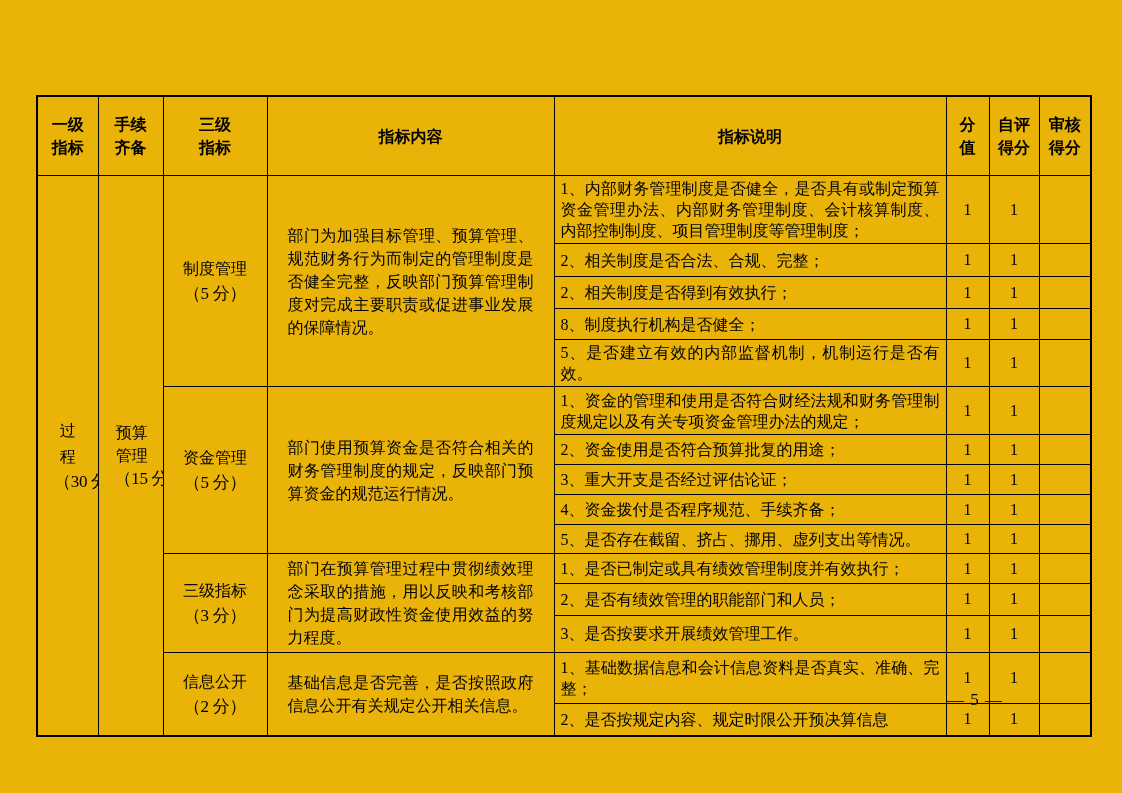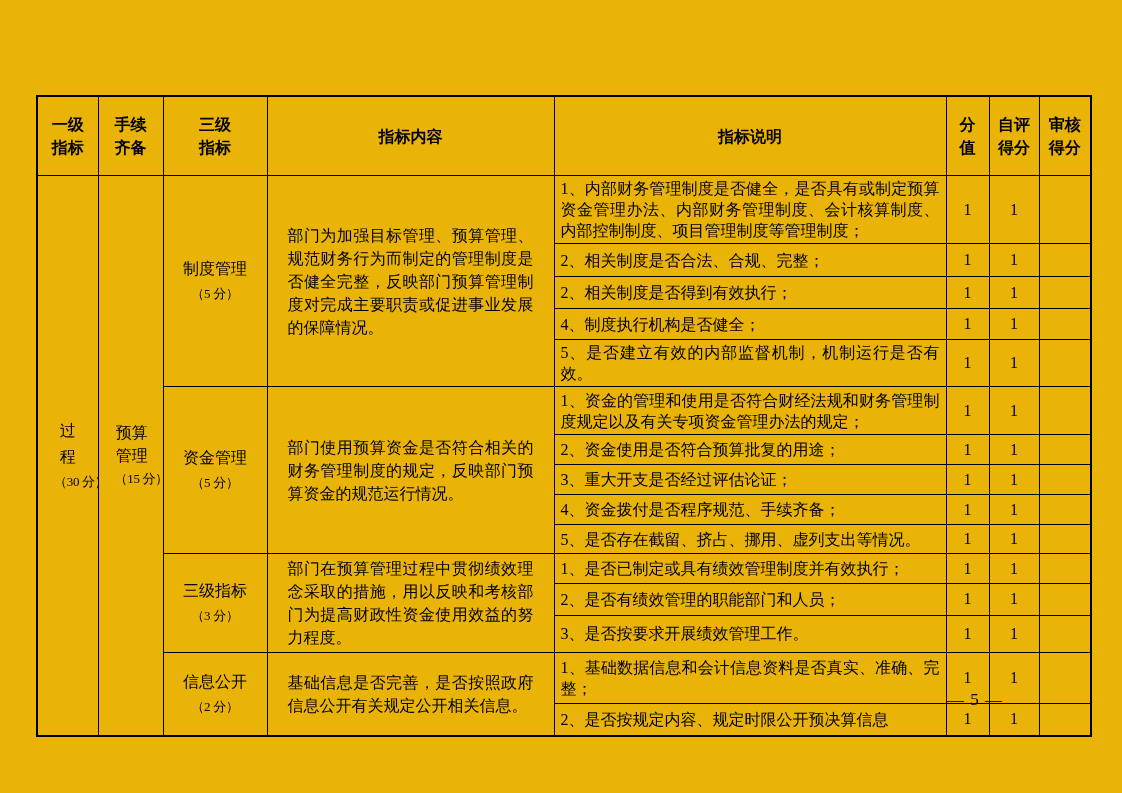--- a/index.html
+++ b/index.html
@@ -38,21 +38,21 @@
   }
   .wrap2 { width: 2.15em; margin: 0 auto; line-height: 23px; }
   .wrap1 { width: 1.2em; margin: 16px auto; line-height: 23px; }
   td.lv1, td.lv2, td.lv3 {
     text-align: center;
     line-height: 26px;
     padding: 16px;
   }
   .score-label {
     white-space: nowrap;
-    font-size: 13px;
+    font-size: 17px;
     letter-spacing: -0.3px;
     line-height: 24px;
   }
   td.content {
     text-align: justify;
     line-height: 23px;
     padding: 3px 20px;
   }
   td.desc {
     text-align: justify;
@@ -137,21 +137,21 @@
         <td class="num">1</td>
         <td class="num"></td>
       </tr>
       <tr style="height:32px">
         <td class="desc">2、相关制度是否得到有效执行；</td>
         <td class="num">1</td>
         <td class="num">1</td>
         <td class="num"></td>
       </tr>
       <tr style="height:31px">
-        <td class="desc">4、制度执行机构是否健全；</td>
+        <td class="desc">8、制度执行机构是否健全；</td>
         <td class="num">1</td>
         <td class="num">1</td>
         <td class="num"></td>
       </tr>
       <tr style="height:27px">
         <td class="desc">5、是否建立有效的内部监督机制，机制运行是否有效。</td>
         <td class="num">1</td>
         <td class="num">1</td>
         <td class="num"></td>
       </tr>

